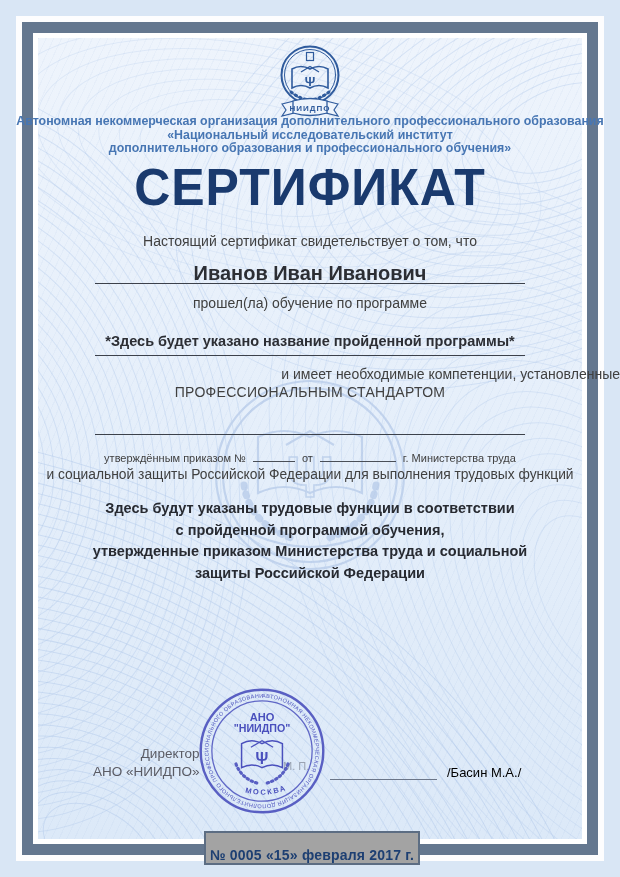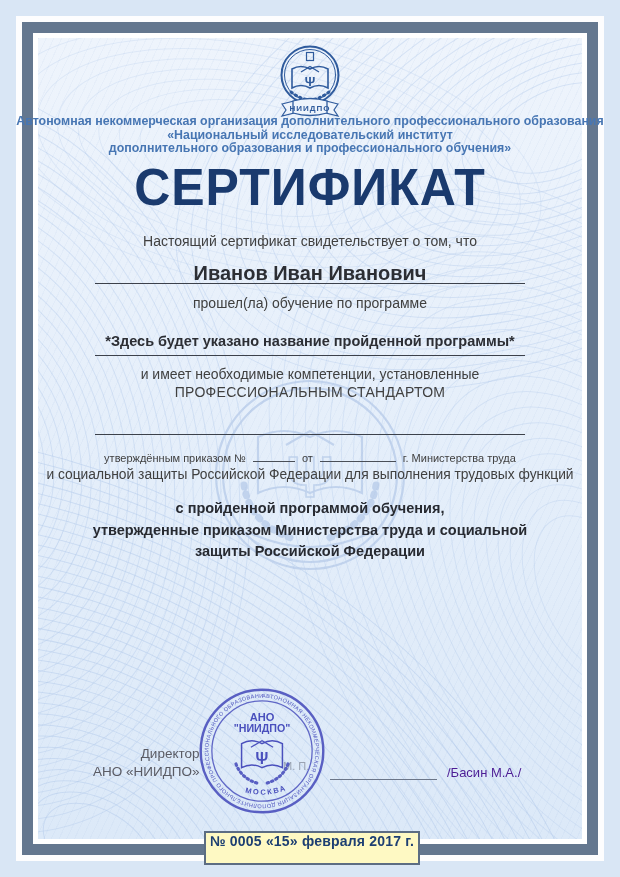--- a/index.html
+++ b/index.html
@@ -16,33 +16,33 @@
   .logo-wrap{position:absolute;left:268px;top:44px;width:84px;height:76px;}
   .org{top:115px;color:#4776b3;font-size:12.4px;line-height:13.6px;font-weight:600;}
   .title{top:158px;color:#1a3a6e;font-size:51px;font-weight:800;letter-spacing:1px;transform:scaleX(.98);font-family:"Liberation Sans","DejaVu Sans",sans-serif;}
   .gray{color:#404040;}
   .intro{top:233px;font-size:14px;}
   .holder{top:262px;font-size:20px;font-weight:bold;color:#2c2e34;}
   .rule{position:absolute;left:95px;width:430px;border-top:1.5px solid #3c414b;}
   .rule1{top:283px;} .rule2{top:355px;} .rule3{top:434px;}
   .passed{top:295px;font-size:14px;}
   .program{top:333px;font-size:14.5px;font-weight:bold;color:#2c2e34;}
-  .comp1{top:366px;font-size:14px;}
+  .comp1{top:366px;font-size:14px;text-align:right;}
   .comp2{top:384px;font-size:14px;letter-spacing:.3px;}
   .order1{top:448px;font-size:11px;}
   .order2{top:467px;font-size:13.8px;}
   .blank{display:inline-block;border-bottom:1.3px solid #4a4f58;height:13px;vertical-align:baseline;margin:0 7px;}
   .blank-s{width:42px;} .blank-l{width:76px;}
   .functions{top:498px;font-size:14.5px;font-weight:bold;color:#272a31;line-height:21.5px;}
   .director{position:absolute;left:93px;top:745px;font-size:13.5px;line-height:17.5px;color:#5a5b64;text-align:right;}
   .mp{position:absolute;left:283px;top:760px;font-size:11px;color:#9aa3b2;z-index:2;}
   .stamp-wrap{position:absolute;left:193px;top:686px;width:138px;height:130px;z-index:3;}
   .sig-line{position:absolute;left:330px;top:779px;width:107px;border-top:1.3px solid #6b7689;}
-  .sig-name{position:absolute;left:447px;top:765px;font-size:13px;color:#4c1d95;}
-  .num-box{position:absolute;left:204px;top:831px;width:212px;height:30px;background:#fef9c3;border:2px solid #5c6d83;z-index:5;display:flex;align-items:flex-start;justify-content:center;}
+  .sig-name{position:absolute;left:447px;top:765px;font-size:13px;color:#000000;}
+  .num-box{position:absolute;left:204px;top:831px;width:212px;height:30px;background:#a3a3a3;border:2px solid #5c6d83;z-index:5;display:flex;align-items:flex-end;justify-content:center;}
   .num-box span{color:#1d3f72;font-size:14px;font-weight:bold;letter-spacing:.2px;}
   svg text{font-family:"Liberation Sans","DejaVu Sans",sans-serif;}
 </style>
 </head>
 <body>
 
 <div class="page">
   <div class="frame-white-outer"></div>
   <div class="frame-dark"></div>
   <div class="frame-white-inner"></div>
@@ -230,20 +230,21 @@
     <div class="blk comp1 gray">и имеет необходимые компетенции, установленные</div>
     <div class="blk comp2 gray">ПРОФЕССИОНАЛЬНЫМ СТАНДАРТОМ</div>
 
     <div class="rule rule3"></div>
     <div class="blk order1 gray">
       <span>утверждённым приказом №</span><span class="blank blank-s"></span><span>от</span><span class="blank blank-l"></span><span>г. Министерства труда</span>
     </div>
     <div class="blk order2 gray">и социальной защиты Российской Федерации для выполнения трудовых функций</div>
 
     <div class="blk functions">
+      <div>Здесь будут указаны трудовые функции в соответствии</div>
       <div>с пройденной программой обучения,</div>
       <div>утвержденные приказом Министерства труда и социальной</div>
       <div>защиты Российской Федерации</div>
     </div>
 
     <div class="director">
       <div>Директор</div>
       <div>АНО «НИИДПО»</div>
     </div>
 

